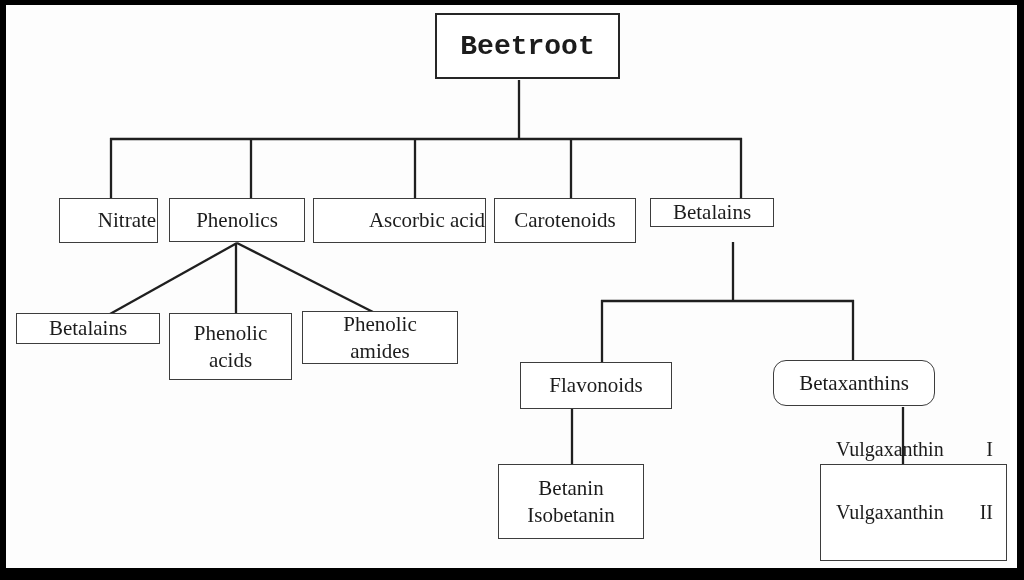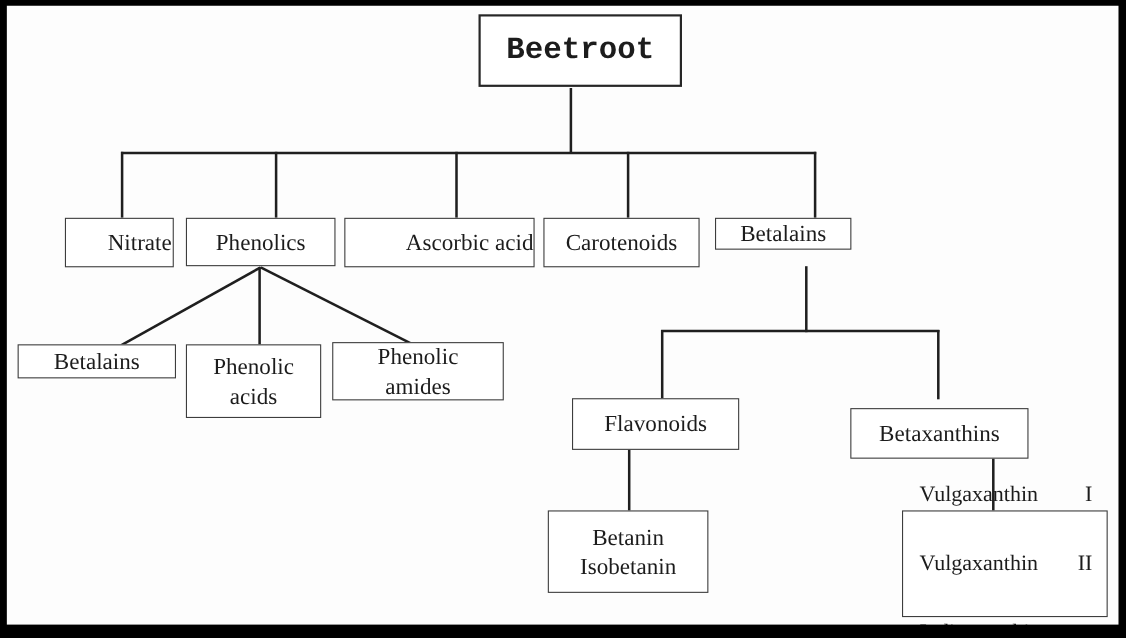--- a/index.html
+++ b/index.html
@@ -28,21 +28,21 @@
   .n-beetroot       {left:429px;top:8px;  width:185px;height:66px;font-family:Liberation Mono, monospace;}
   .n-nitrate        {left:53px; top:193px;width:99px; height:45px;padding-left:37px;}
   .n-phenolics      {left:163px;top:193px;width:136px;height:44px;}
   .n-ascorbic       {left:307px;top:193px;width:173px;height:45px;align-items:flex-end;}
   .n-carotenoids    {left:488px;top:193px;width:142px;height:45px;}
   .n-betalains      {left:644px;top:193px;width:124px;height:29px;}
   .n-flavonoids     {left:10px; top:308px;width:144px;height:31px;}
   .n-phenolic-acids {left:163px;top:308px;width:123px;height:67px;}
   .n-phenolic-amides{left:296px;top:306px;width:156px;height:53px;}
   .n-betacyanins    {left:514px;top:357px;width:152px;height:47px;}
-  .n-betaxanthins   {left:767px;top:366px;width:162px;height:46px;}
+  .n-betaxanthins   {left:767px;top:355px;width:162px;height:46px;border-radius:13px;}
   .n-betanin        {left:492px;top:459px;width:146px;height:75px;justify-content:center;}
   .n-vulgaxanthin   {left:814px;top:459px;width:187px;height:97px;font-size:20px;align-items:stretch;padding:0 13px 0 15px;gap:38px;}
   .vx-row{display:flex;justify-content:space-between;align-items:baseline;}
   .frame{
     position:absolute;left:0;top:0;width:1024px;height:580px;box-sizing:border-box;
     border-style:solid;border-color:var(--frame);
     border-width:5px 7px 12px 6px;pointer-events:none;
   }
 </style>
 </head>

